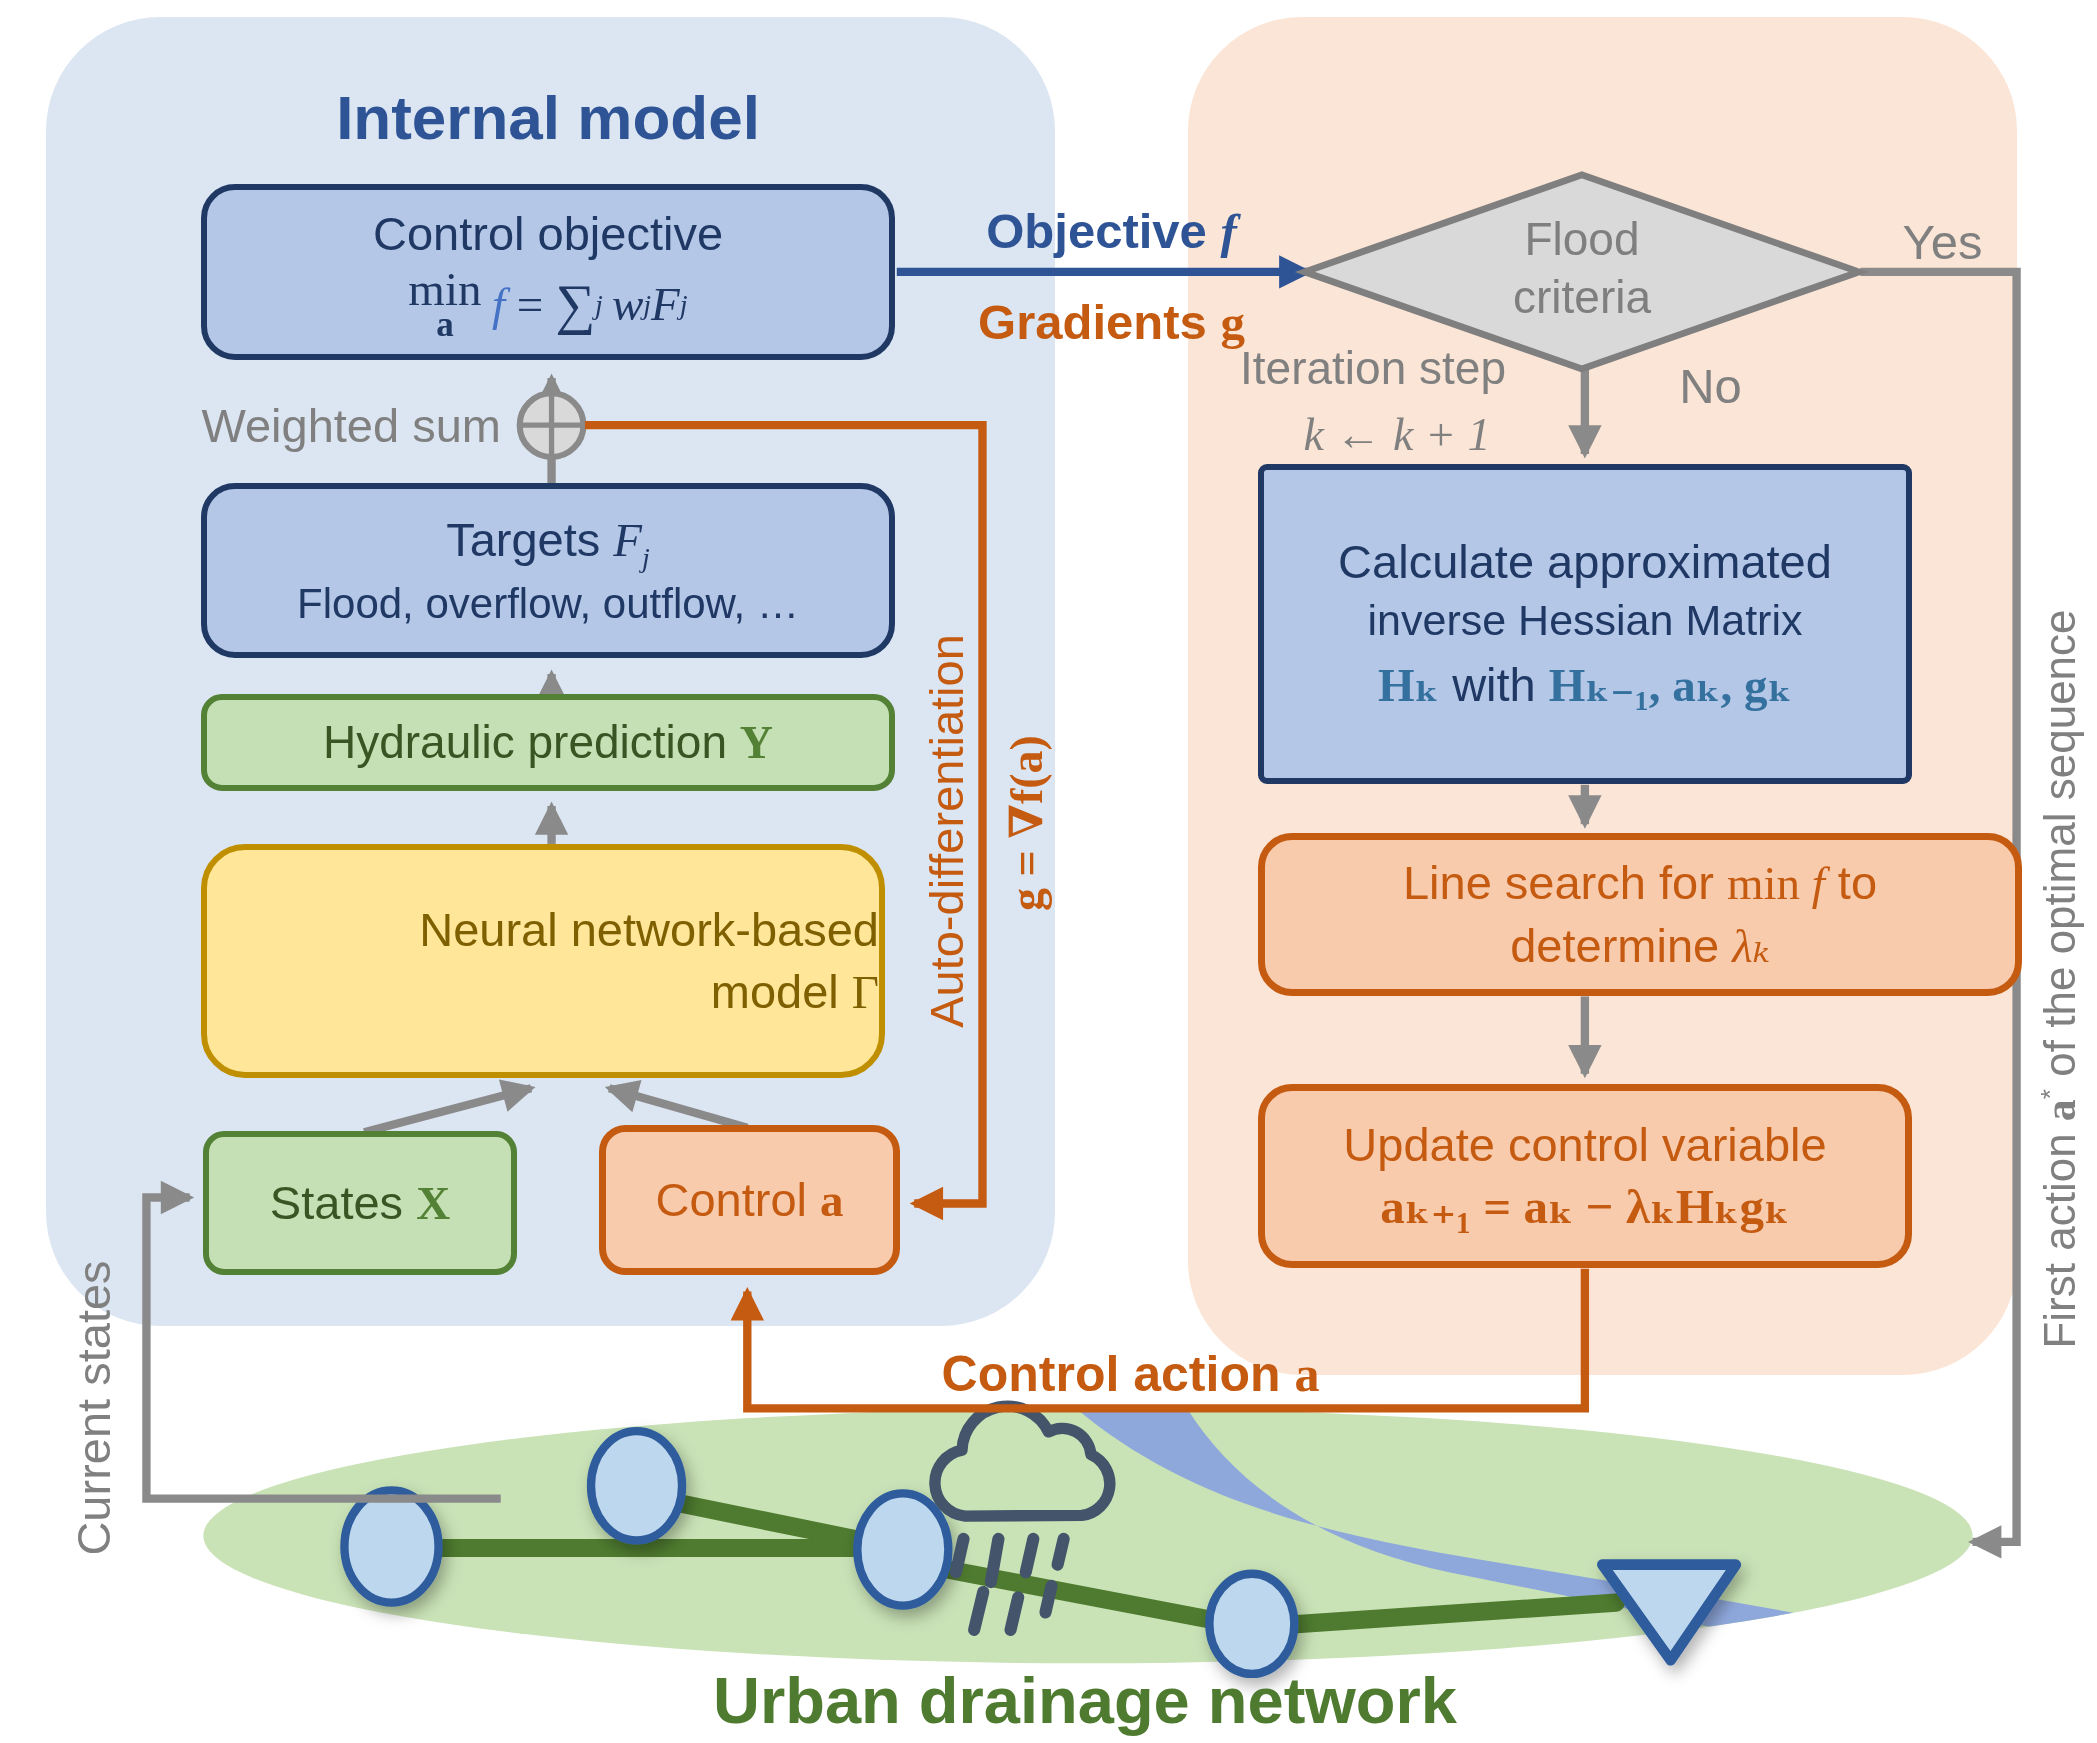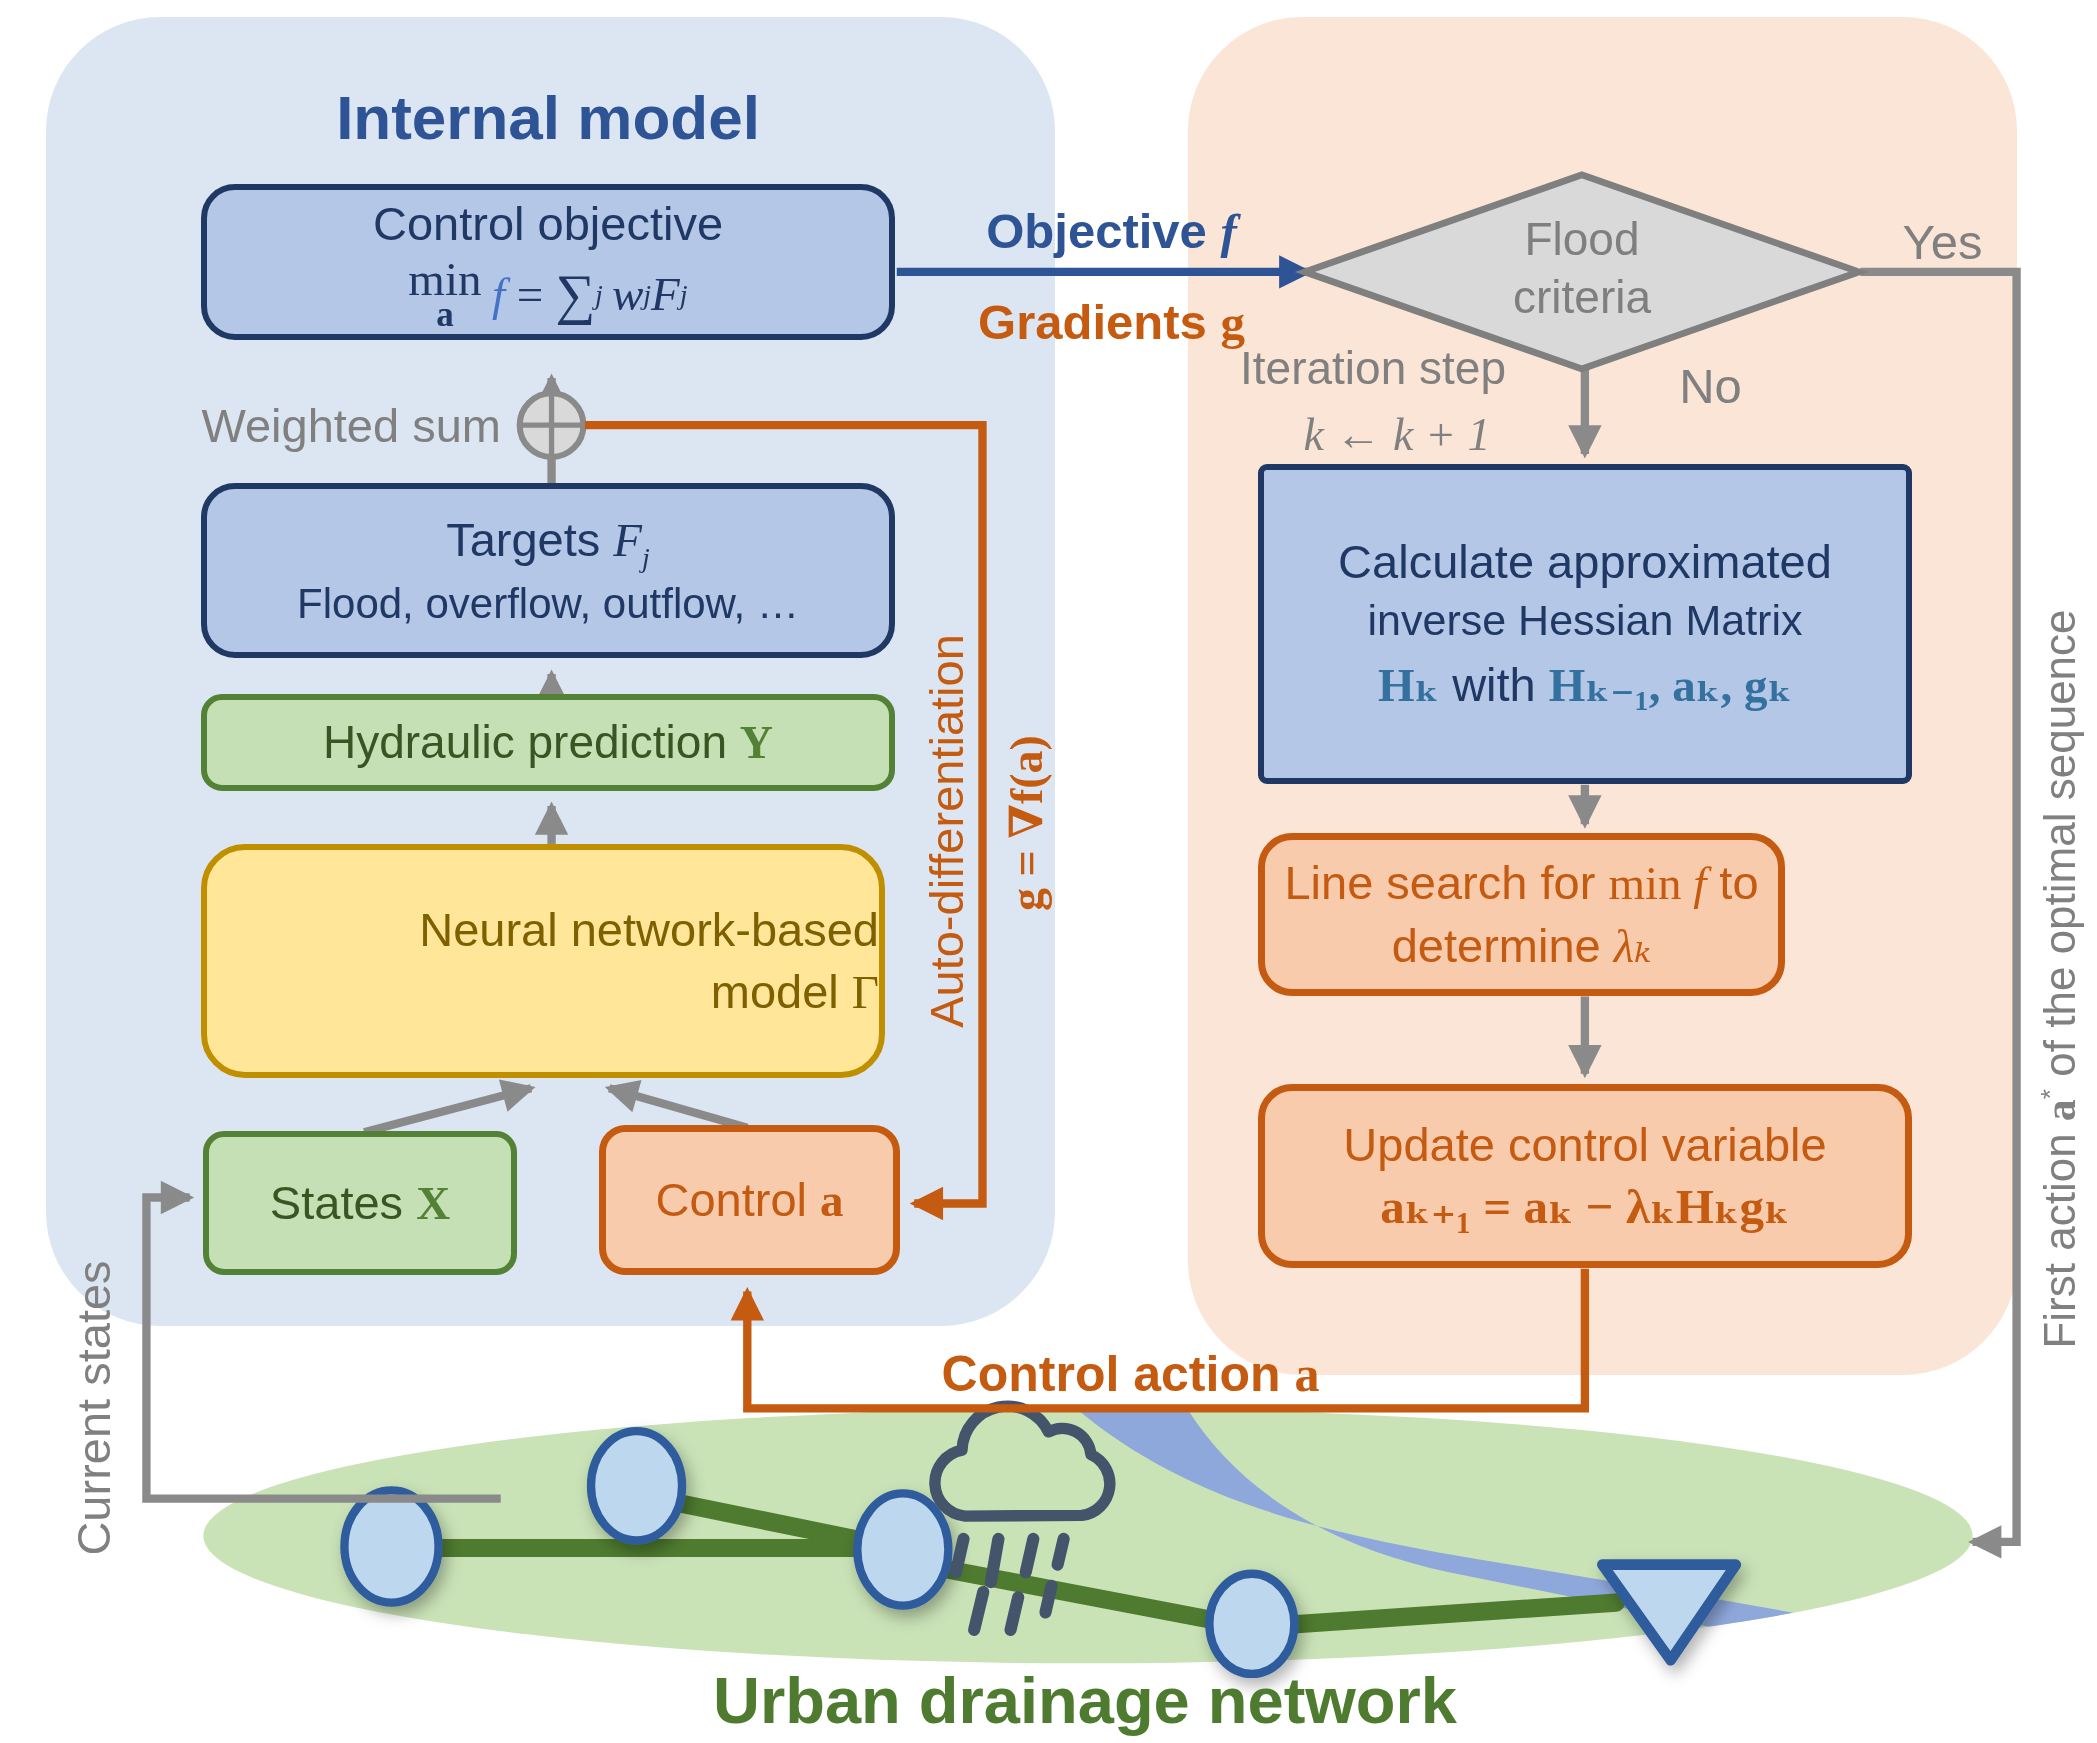--- a/index.html
+++ b/index.html
@@ -112,21 +112,21 @@
       <path d="M2089,1672 L2089,1856 L985,1856 L985,1702" marker-end="url(#aorange)"></path>
     </g>
 
     <polygon points="1720,358 2085,230 2450,358 2085,486" fill="#d9d9d9" stroke="#7f7f7f" stroke-width="9"></polygon>
   </svg>
 
   <div class="label b" style="left:201px;top:82px;width:694px;font-size:62px;color:#2f5496;">
     <span>Internal model</span>
   </div>
 
-  <div class="box blue-box" style="left:201px;top:184px;width:694px;height:156px;">
+  <div class="box blue-box" style="left:201px;top:184px;width:694px;height:176px;">
     <div style="font-size:47px;">
       <span>Control objective</span>
     </div>
     <div class="frow serif" style="font-size:47px;margin-top:4.6px;">
       <span class="stack">
         <span>min</span>
         <span class="b" style="font-size:35px;">a</span>
       </span>
       <span class="it" style="color:#4472c4;margin-left:10.6px;">f</span>
       <span style="white-space:pre;"> = </span>
@@ -203,21 +203,21 @@
   </div>
 
   <div class="box blue-box" style="left:1258px;top:464px;width:654px;height:320px;border-radius:9px;">
     <div style="font-size:47px;"><span>Calculate approximated</span></div>
     <div style="font-size:43px;"><span>inverse Hessian Matrix</span></div>
     <div style="font-size:47px;margin-top:6px;">
       <span class="serif b" style="color:#35719f;">Hₖ</span><span style="white-space:pre;"> with </span><span class="serif b" style="color:#35719f;">Hₖ₋₁, aₖ, gₖ</span>
     </div>
   </div>
 
-  <div class="box orange-box" style="left:1258px;top:833px;width:527px;height:163px;">
+  <div class="box orange-box" style="left:1258px;top:833px;width:764px;height:163px;">
     <div style="font-size:47px;">
       <span>Line search for </span><span class="serif" style="white-space:pre;">min </span><span class="serif it">f</span><span style="white-space:pre;"> to</span>
     </div>
     <div style="font-size:47px;">
       <span>determine </span><span class="serif it">λₖ</span>
     </div>
   </div>
 
   <div class="box orange-box" style="left:1258px;top:1084px;width:654px;height:184px;">
     <div style="font-size:47px;"><span>Update control variable</span></div>

